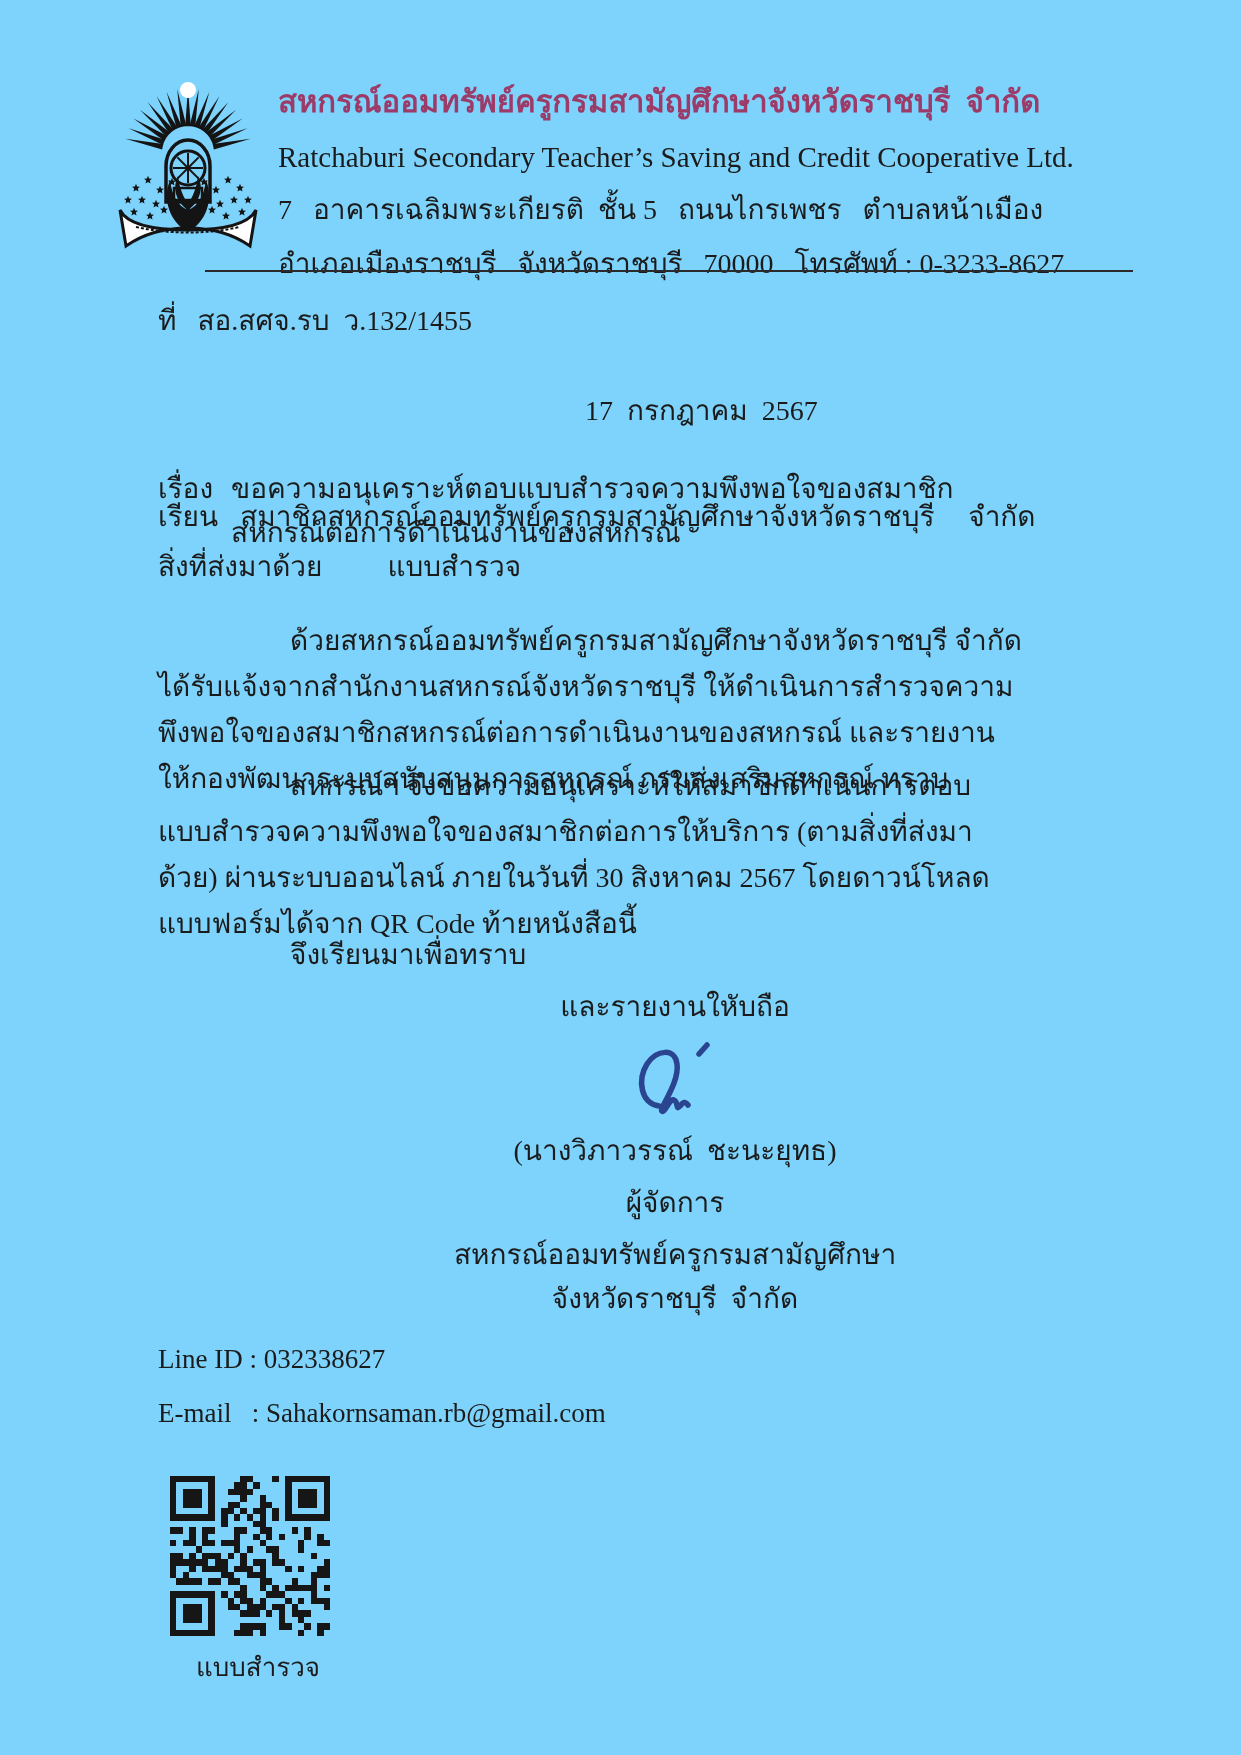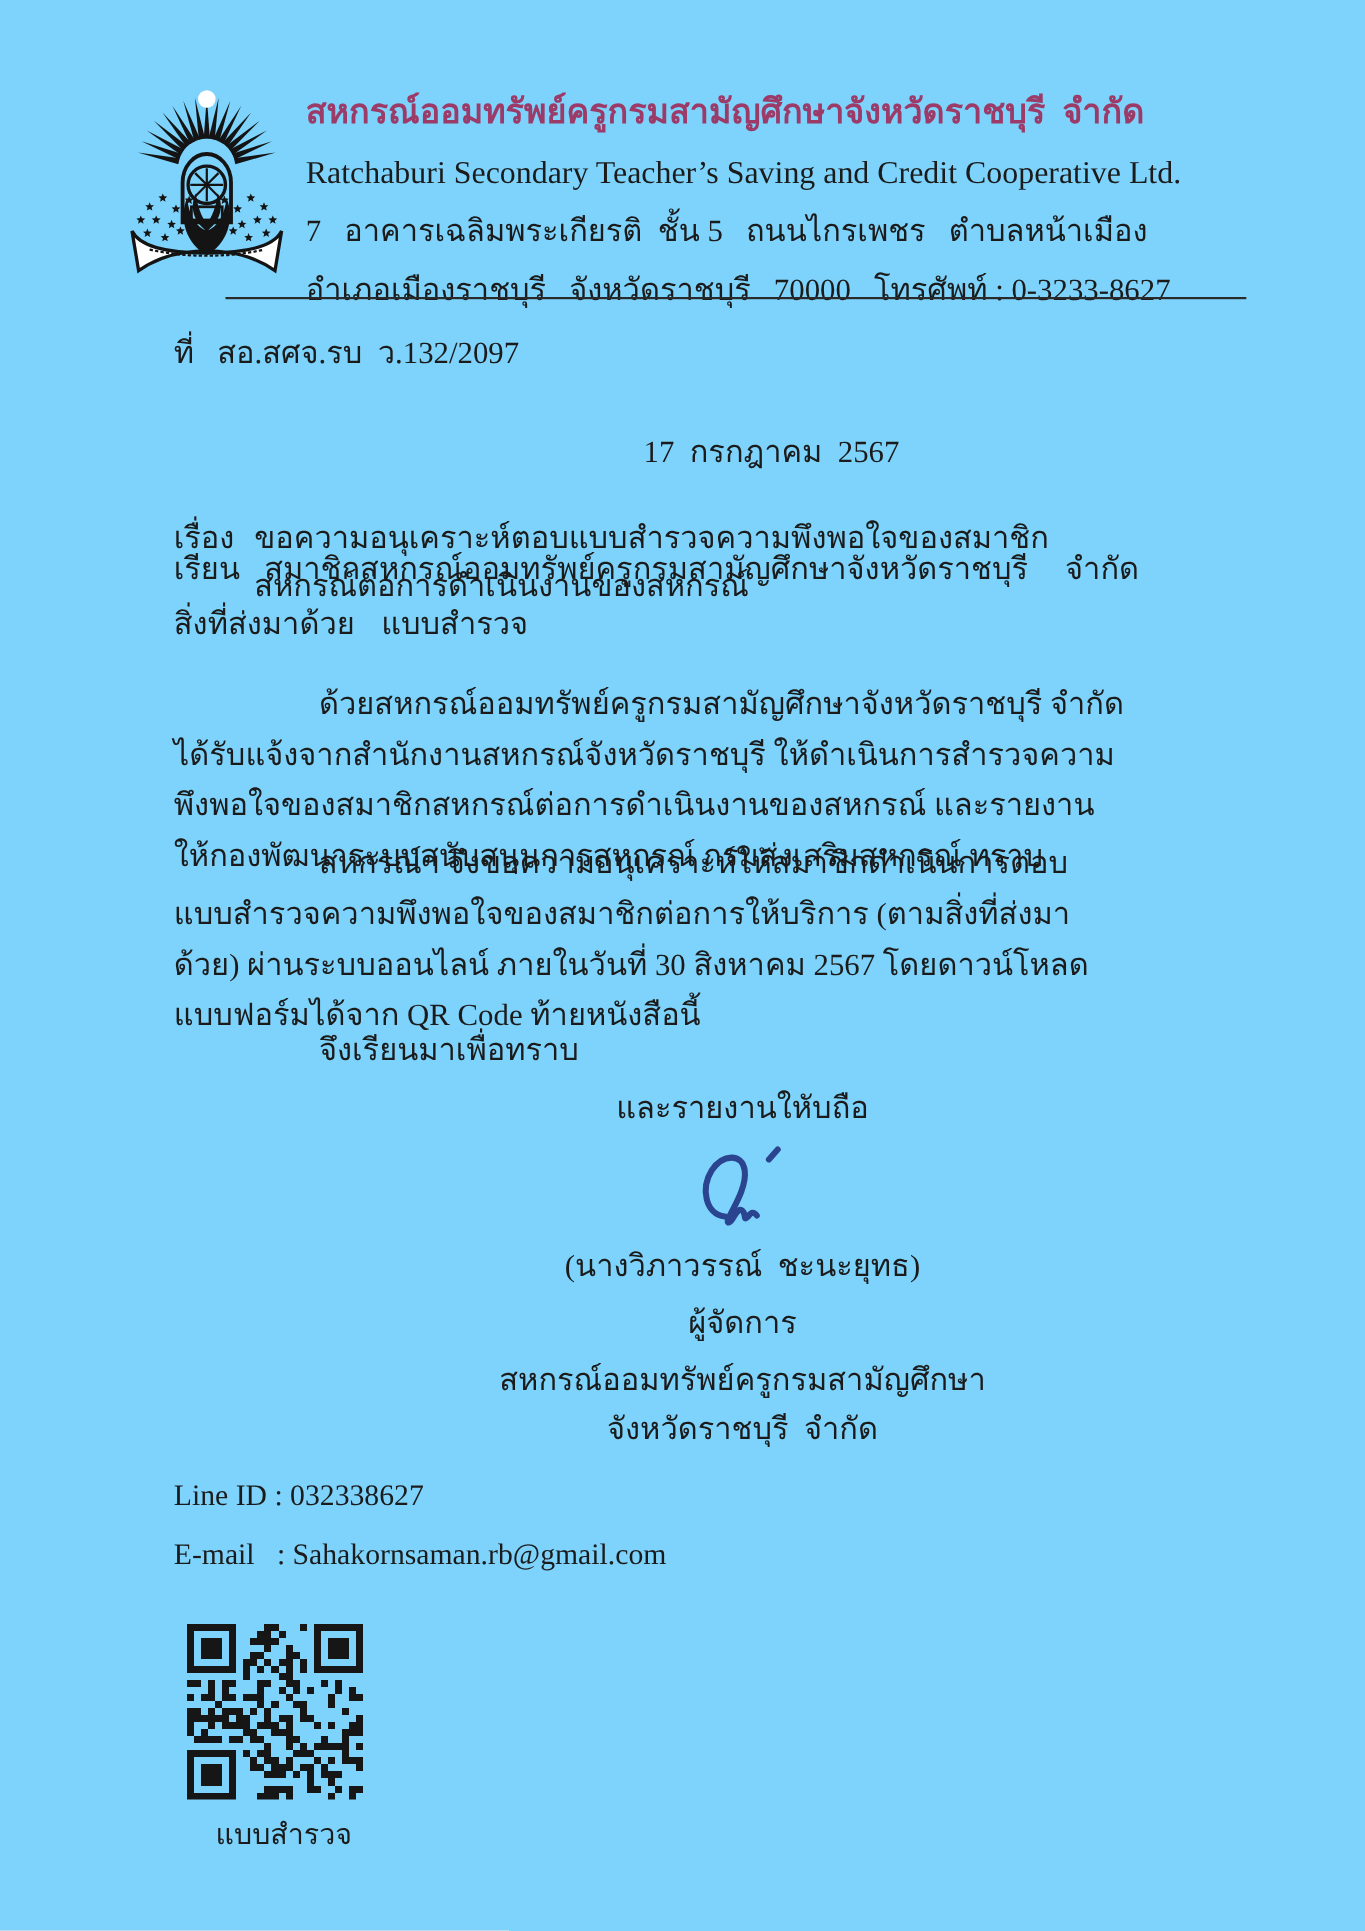--- a/index.html
+++ b/index.html
@@ -26,21 +26,21 @@
   .line28{font-size:28px;white-space:pre-wrap;}
   .row{display:flex;align-items:baseline;font-size:28px;}
   .row .lbl{white-space:pre-wrap;}
   .row .val{white-space:pre-wrap;font-family:Liberation Mono, monospace;}
   .ref{left:158px;top:298px;}
   .date{left:585px;top:388px;}
   .subject-row{left:158px;top:466px;width:872px;}
   .subject-row .val{margin-left:18px;}
   .to-row{left:158px;top:494px;}
   .to-row .val{margin-left:22px;}
-  .encl-row{left:158px;top:544px;}
+  .encl-row{left:158px;top:544px;gap:41px;}
   .encl-row .val{margin-left:24px;}
   .para{font-size:28px;line-height:46px;text-indent:132px;text-align:left;}
   .para1{left:158px;top:590px;width:864px;}
   .para2{left:158px;top:735px;width:864px;}
   .closing{left:290px;top:918px;margin-top:14px;}
   
   .sig-block{left:415px;top:984px;width:520px;text-align:center;}
   .salutation{font-size:28px;margin:0;}
   .sig-svg{width:120px;height:86px;margin:12px auto 2px auto;display:block;}
   .signer-name{font-size:28px;margin:2px 0 0 0;white-space:pre-wrap;}
@@ -126,21 +126,21 @@
   </div>
 
   <div class="abs head-block">
     <p class="org-th">สหกรณ์ออมทรัพย์ครูกรมสามัญศึกษาจังหวัดราชบุรี  จำกัด</p>
     <p class="org-en">Ratchaburi Secondary Teacher’s Saving and Credit Cooperative Ltd.</p>
     <p class="addr">7   อาคารเฉลิมพระเกียรติ  ชั้น 5   ถนนไกรเพชร   ตำบลหน้าเมือง</p>
     <p class="addr">อำเภอเมืองราชบุรี   จังหวัดราชบุรี   70000   โทรศัพท์ : 0-3233-8627</p>
   </div>
   <div class="abs head-rule"></div>
 
-  <div class="abs ref line28">ที่   สอ.สศจ.รบ  ว.132/2097</div>
+  <div class="abs ref line28">ที่   สอ.สศจ.รบ  ว.132/1455</div>
   <div class="abs date line28">17  กรกฎาคม  2567</div>
 
   <div class="abs row subject-row">
     <span class="lbl">เรื่อง</span>
     <span class="val">ขอความอนุเคราะห์ตอบแบบสำรวจความพึงพอใจของสมาชิกสหกรณ์ต่อการดำเนินงานของสหกรณ์</span>
   </div>
 
   <div class="abs row to-row">
     <span class="lbl">เรียน</span>
     <span class="val">สมาชิกสหกรณ์ออมทรัพย์ครูกรมสามัญศึกษาจังหวัดราชบุรี  จำกัด</span>

